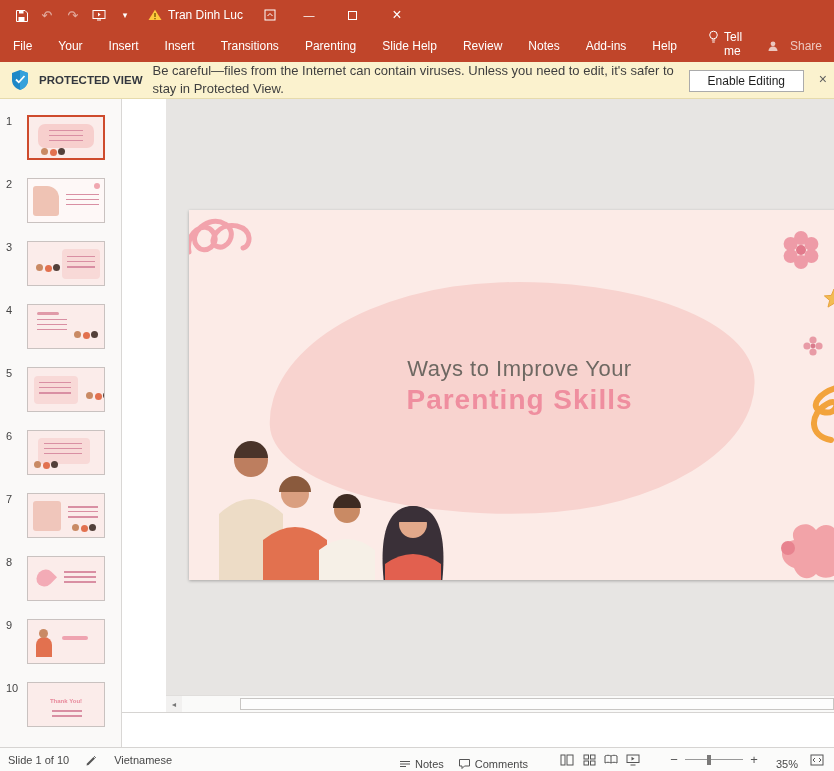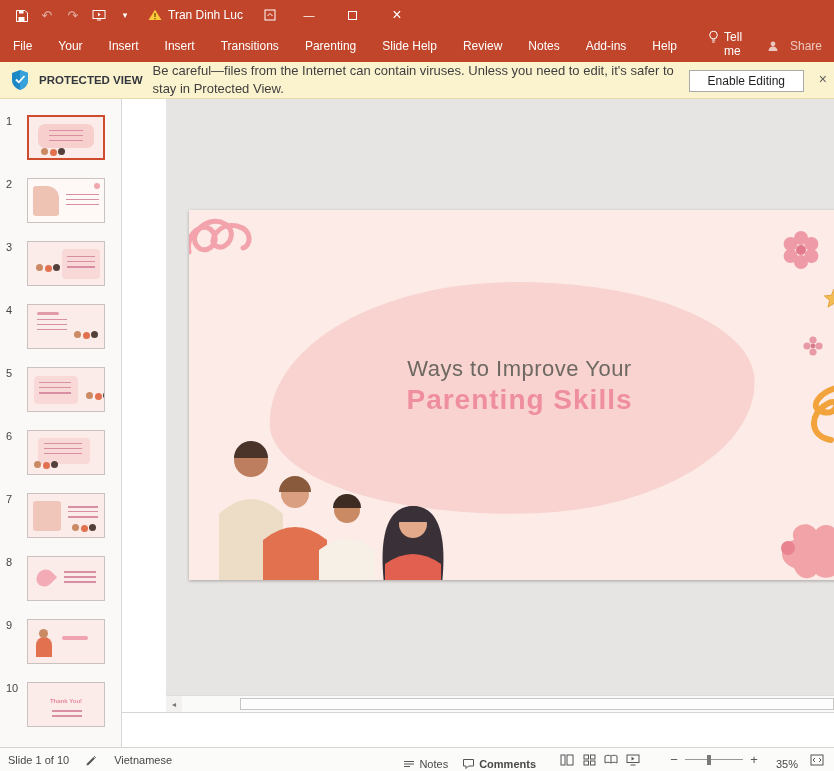--- a/index.html
+++ b/index.html
@@ -134,21 +134,21 @@
              font-size:11px;color:#484848;}
   .sb-left{display:flex;align-items:center;gap:16px;padding-left:8px;}
   .sb-right{margin-left:auto;display:flex;align-items:flex-end;padding-right:6px;}
   .sb-item{display:flex;align-items:center;gap:4px;white-space:nowrap;}
   .viewbtn{width:22px;height:20px;display:flex;align-items:center;justify-content:center;}
   .zbtn{width:16px;height:20px;display:flex;align-items:center;justify-content:center;font-size:13px;color:#555;}
   .zslider{position:relative;width:58px;height:20px;margin:0 3px;}
   .zslider::before{content:"";position:absolute;left:0;right:0;top:9.5px;height:1px;background:#999;}
   .zthumb{position:absolute;left:22px;top:5px;width:4px;height:10px;background:#7a7978;}
   .zpct{width:32px;text-align:right;margin:0 8px 0 4px;}
-  .mr14{margin-right:14px;} .mr28{margin-right:20px;font-weight:bold;} .mr22{margin-right:22px;}
+  .mr14{margin-right:14px;} .mr28{margin-right:28px;} .mr22{margin-right:22px;}
 </style>
 </head>
 <body>
 
 <div class="titlebar">
   <div class="qat">
     <span>
       <svg width="13" height="13" viewBox="0 0 13 13">
           <path d="M1.5 1.5h8.5l2.5 2.5v8.5h-11z" fill="none" stroke="#fff"></path>
           <rect x="3.5" y="8" width="6" height="4" fill="#fff"></rect>

